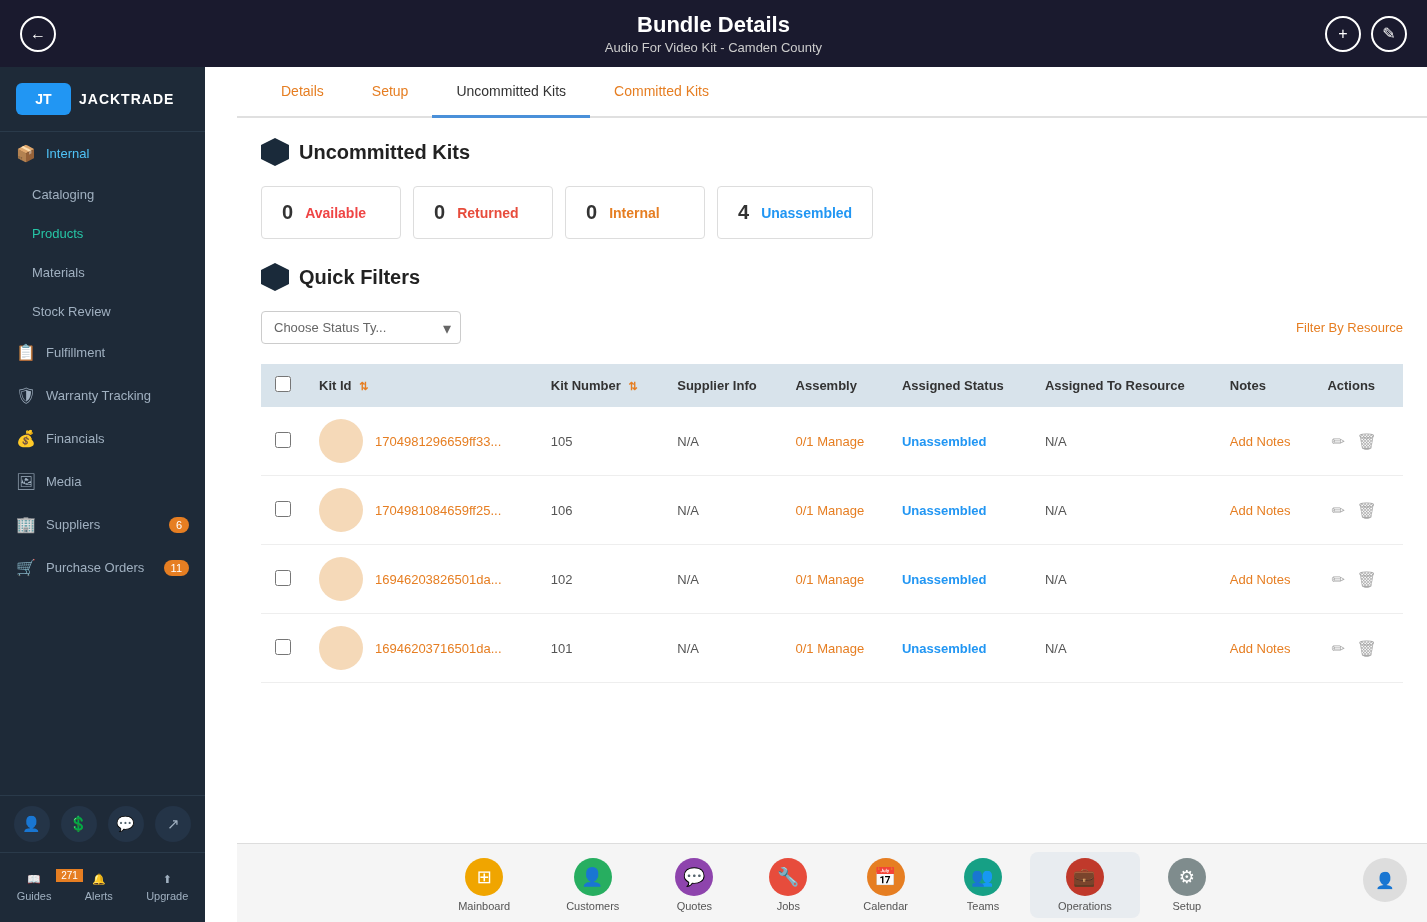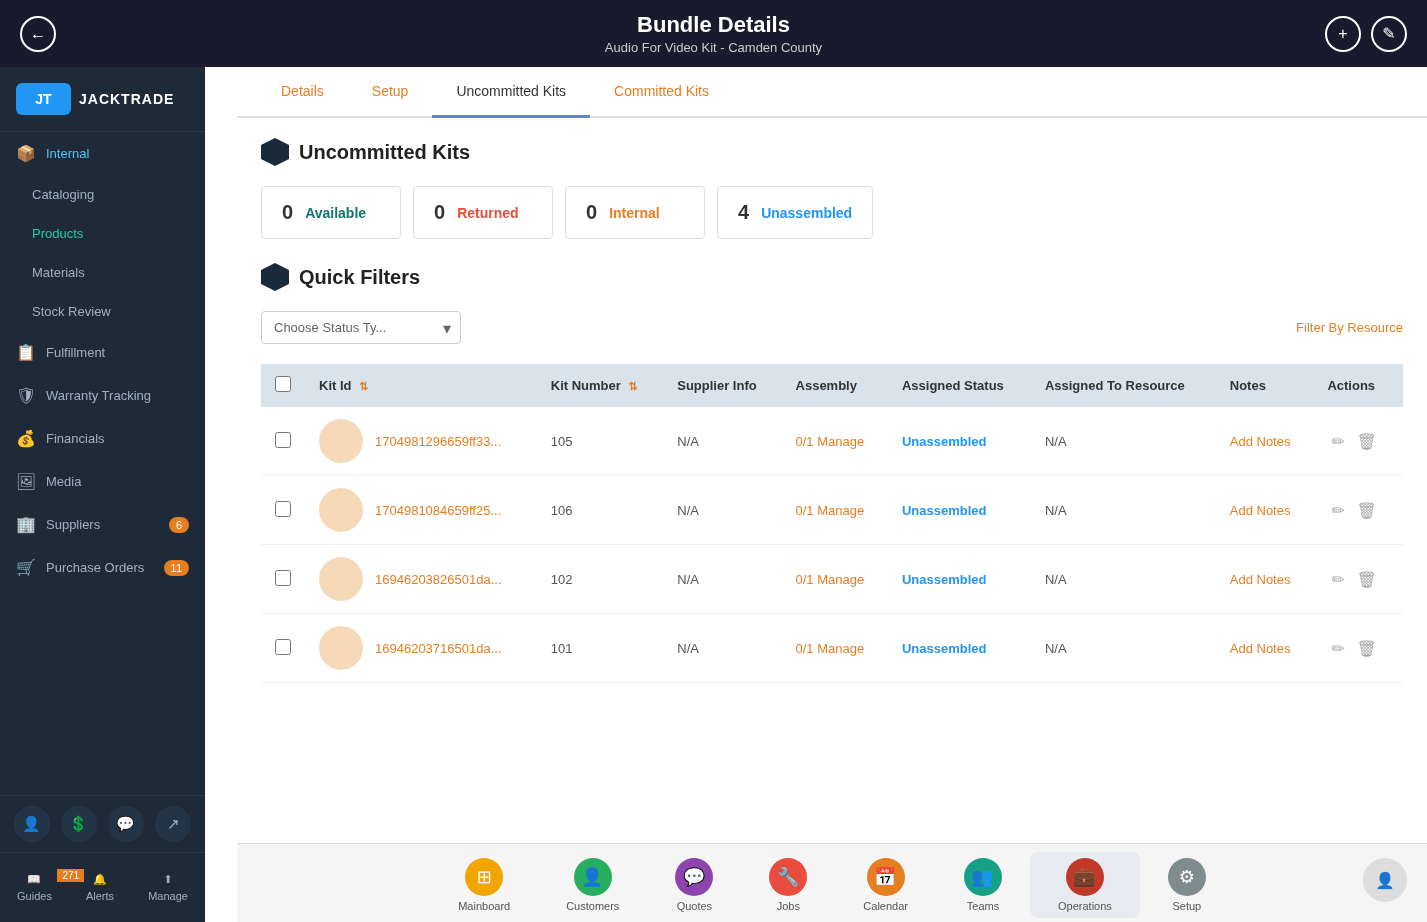--- a/index.html
+++ b/index.html
@@ -128,21 +128,21 @@
 
     
     .status-cards { display: flex; gap: 12px; margin-bottom: 24px; flex-wrap: wrap; }
     .status-card {
       border: 1px solid #ddd; border-radius: 4px;
       padding: 14px 20px; display: flex; align-items: center; gap: 12px;
       min-width: 140px;
     }
     .status-card .count { font-size: 20px; font-weight: 700; color: #333; }
     .status-card .label { font-size: 14px; font-weight: 600; }
-    .label-available { color: #0f766e; }
+    .label-available { color: #ef4444; }
     .label-returned { color: #e74c3c; }
     .label-internal { color: #e67e22; }
     .label-unassembled { color: #2196F3; }
 
     
     .quick-filters-section { margin-bottom: 20px; }
     .quick-filters-row { display: flex; align-items: center; justify-content: space-between; margin-top: 12px; }
     .filter-select {
       border: 1px solid #ccc; border-radius: 4px; padding: 8px 32px 8px 12px;
       font-size: 13px; color: #666; background: white; appearance: none;
@@ -303,21 +303,21 @@
           <span>📖</span>
           <span>Guides</span>
         </div>
         <div class="sidebar-bottom-item">
           <span class="alert-badge">271</span>
           <span>🔔</span>
           <span>Alerts</span>
         </div>
         <div class="sidebar-bottom-item">
           <span>⬆</span>
-          <span>Manage</span>
+          <span>Upgrade</span>
         </div>
       </div>
     </div>
   </div>
 
   <div class="content-area">
 
     <div class="tabs">
       <a class="tab">Details</a>
       <a class="tab">Setup</a>

